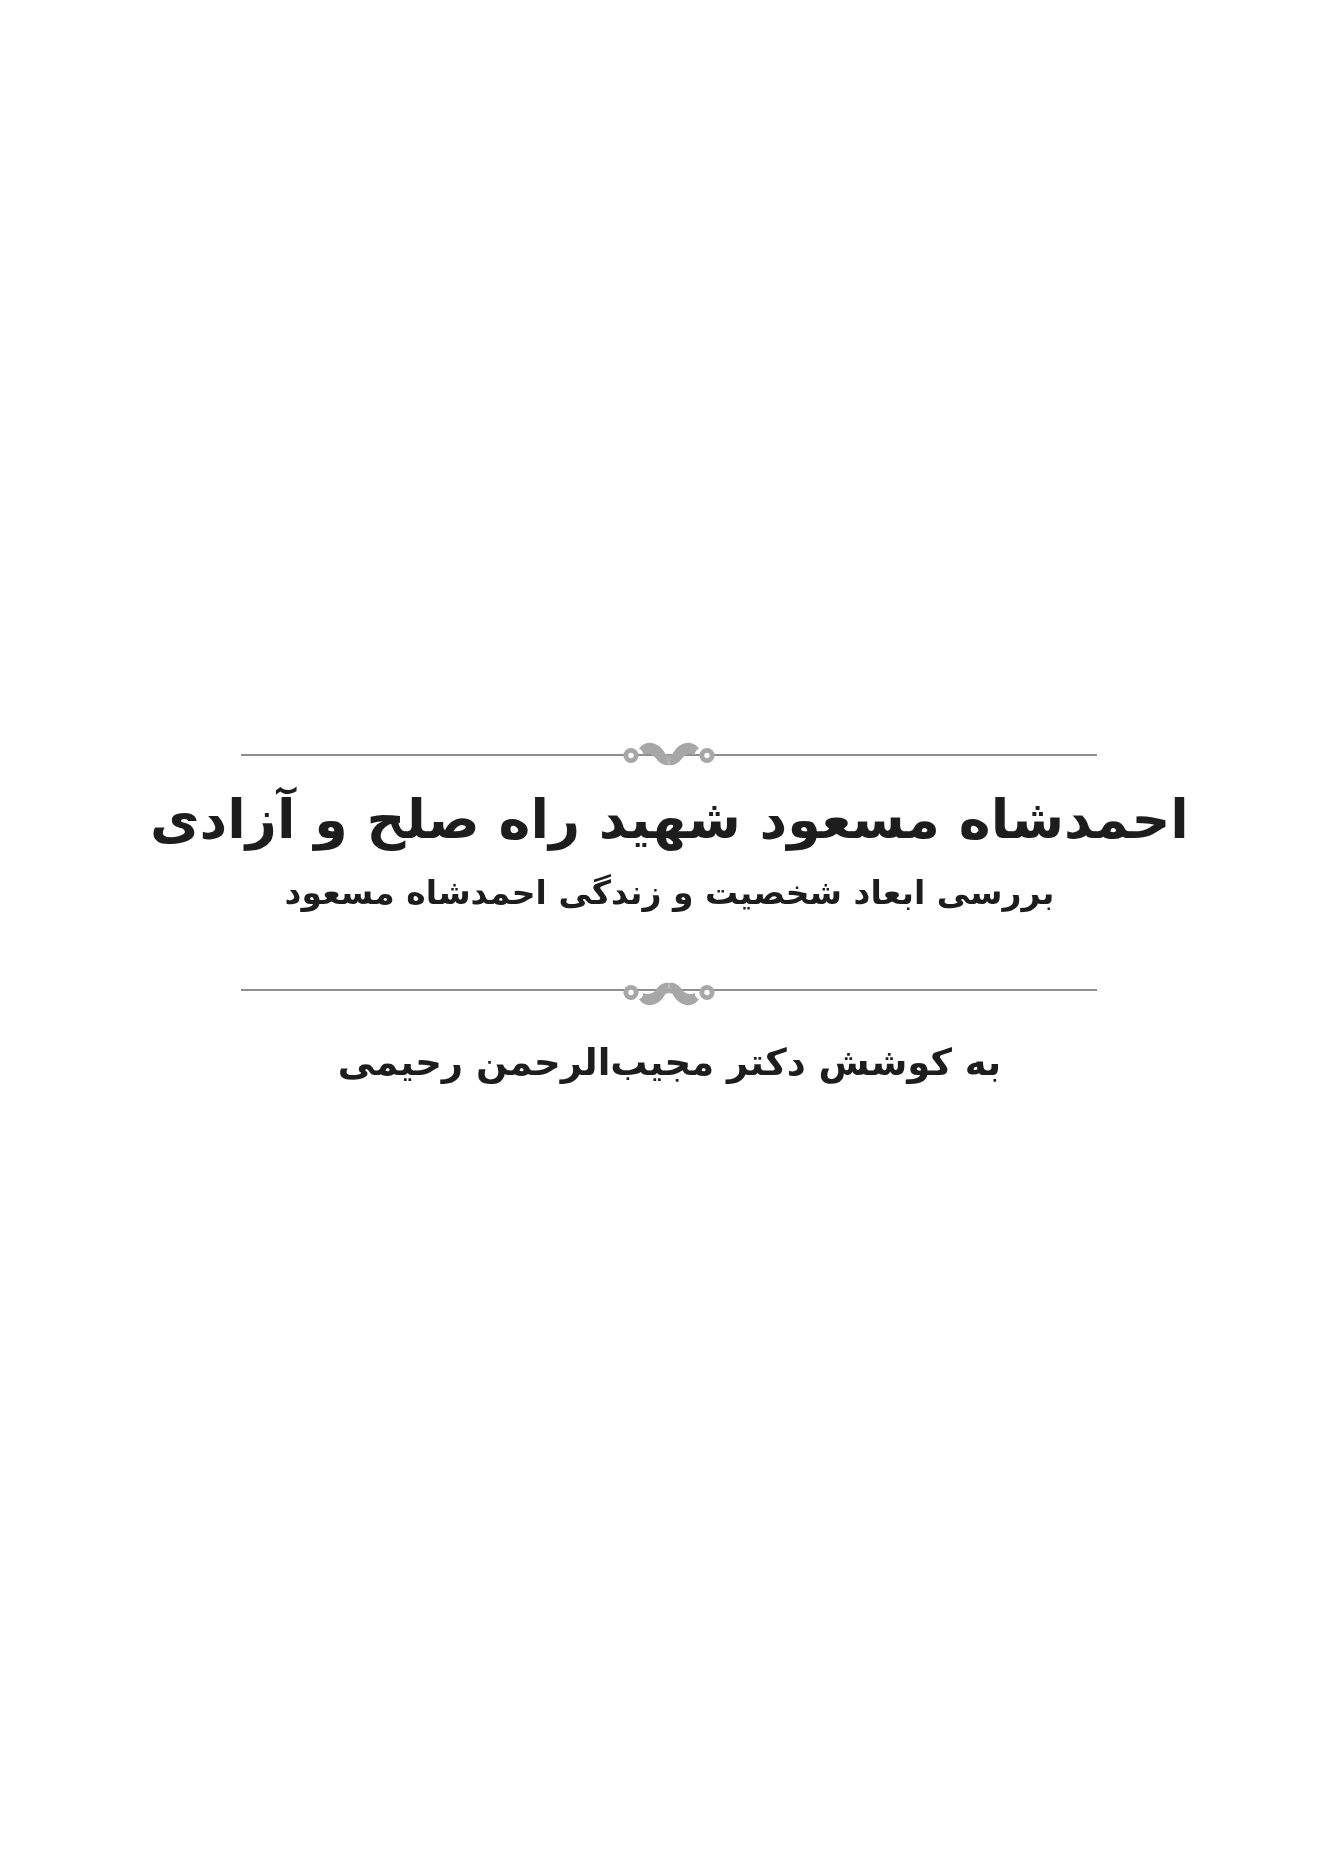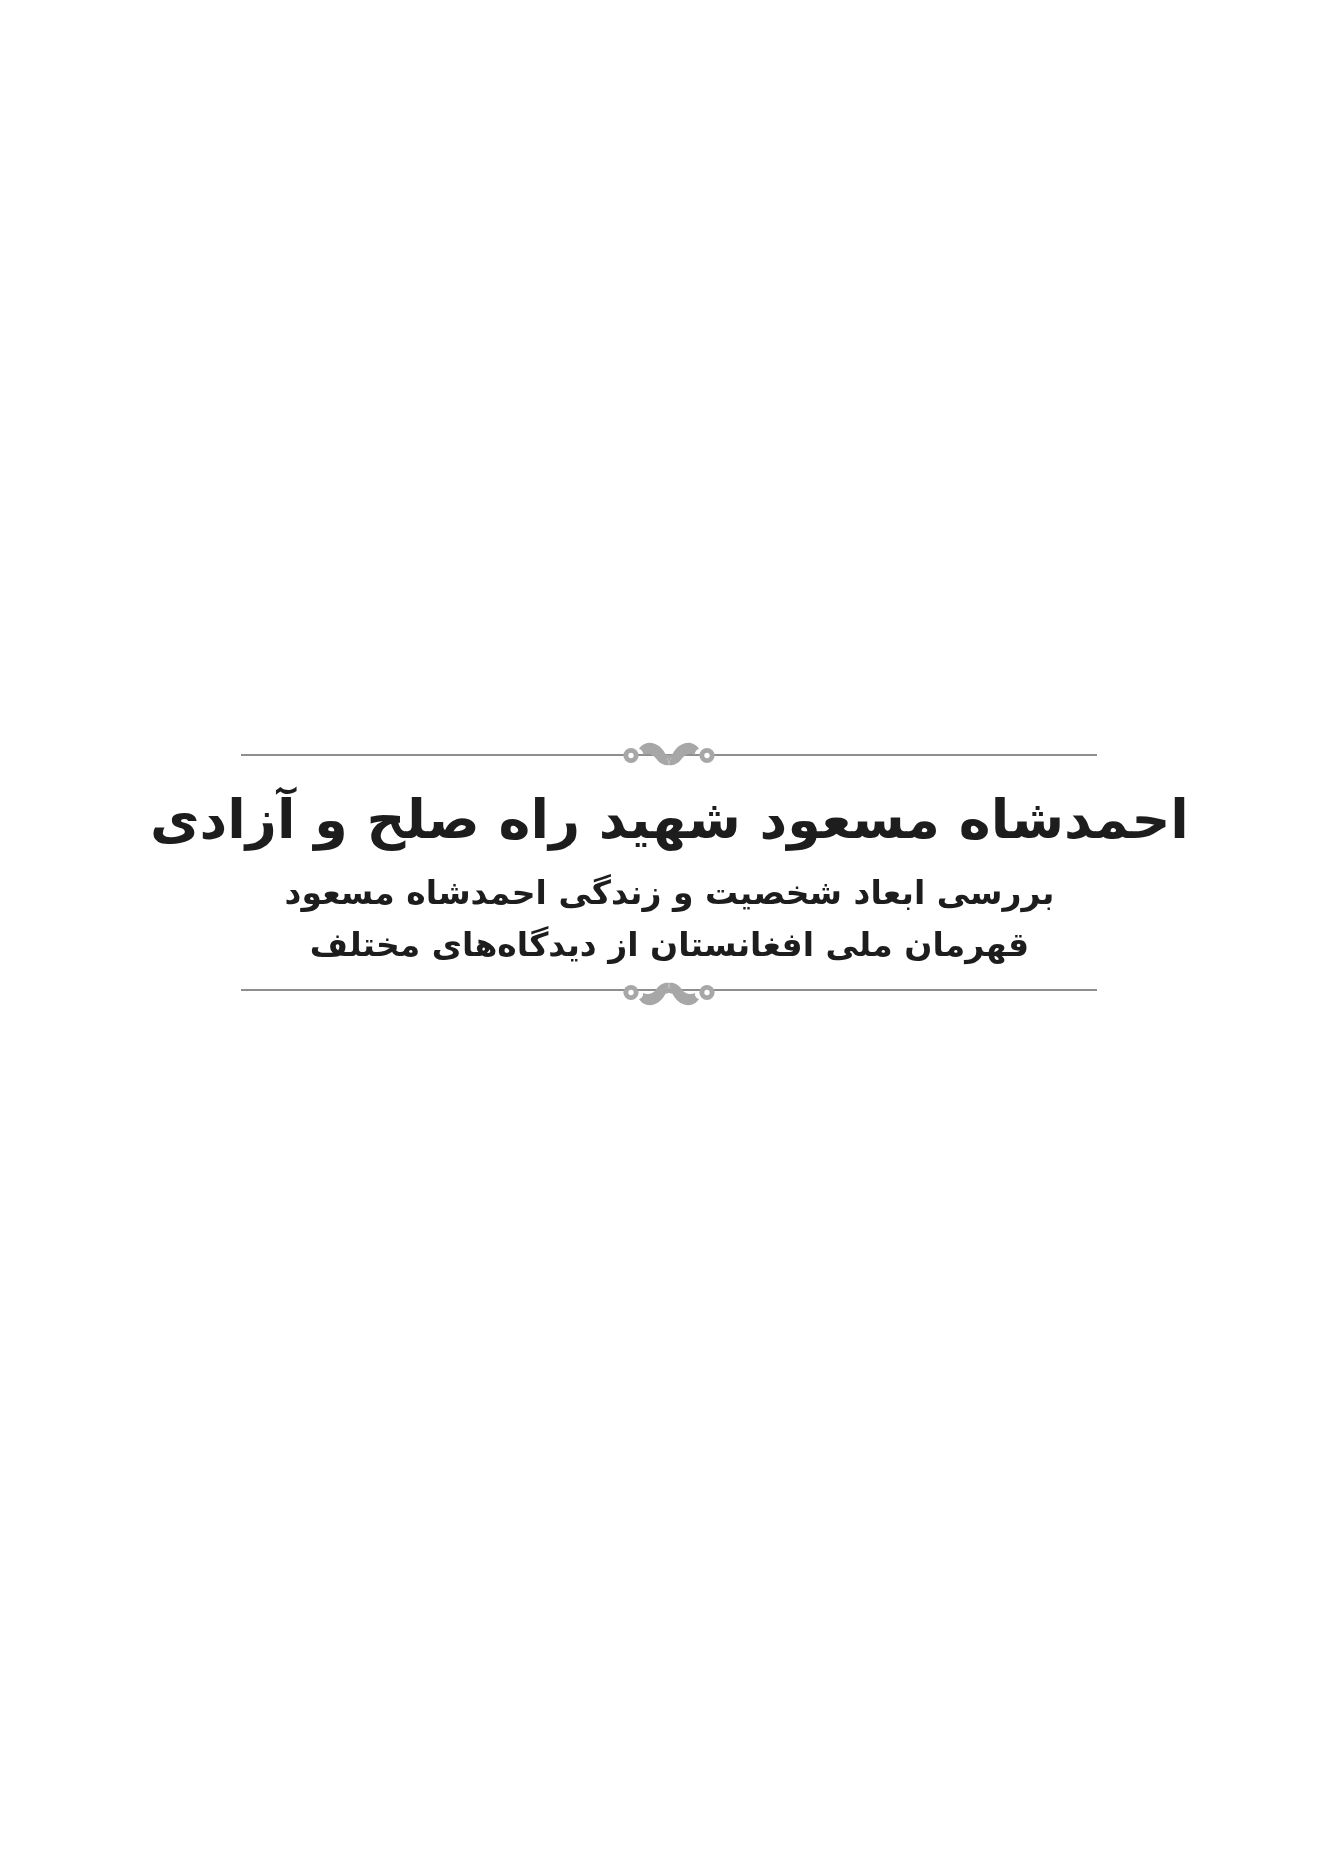--- a/index.html
+++ b/index.html
@@ -92,24 +92,24 @@
       </g>
     </defs>
     <use href="#orn-half"></use>
     <use href="#orn-half" transform="matrix(-1 0 0 1 104 0)"></use>
   </svg>
 
   <h1 class="txt title" dir="rtl">احمدشاه مسعود شهید راه صلح و آزادی</h1>
 
   <div class="txt subtitle" dir="rtl">
     <div>بررسی ابعاد شخصیت و زندگی احمدشاه مسعود</div>
-    <div>قهرمان ملی افغانستان از دیدگاه‌های مختلف</div>
   </div>
 
   <div class="rule rule-bottom"></div>
   <svg class="ornament ornament-bottom" viewBox="0 0 104 32" aria-hidden="true">
     <use href="#orn-half"></use>
     <use href="#orn-half" transform="matrix(-1 0 0 1 104 0)"></use>
   </svg>
 
+  <div class="txt editor" dir="rtl">به کوشش دکتر مجیب‌الرحمن رحیمی</div>
 
 
 </div>
 
 </body></html>

